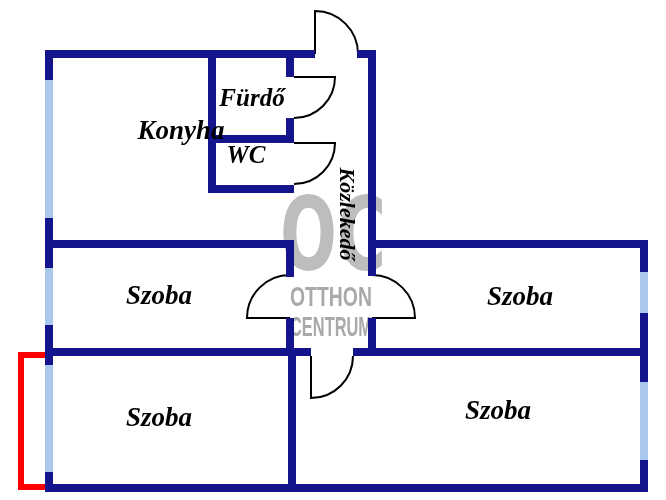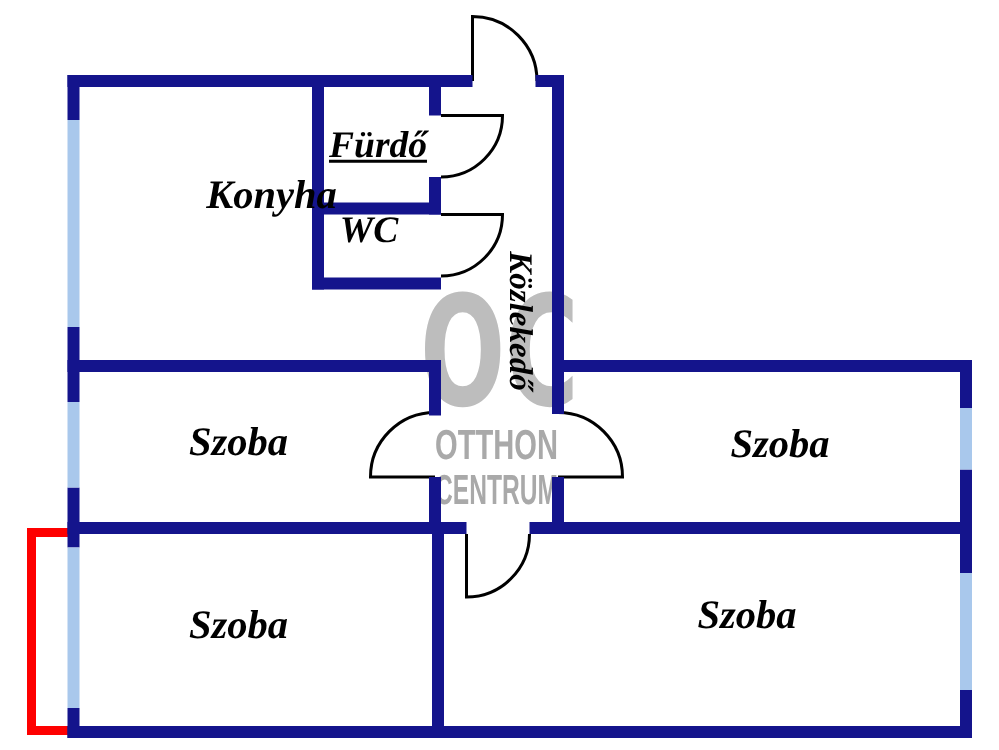--- a/index.html
+++ b/index.html
@@ -98,20 +98,20 @@
       <rect class="window" x="640" y="382" width="8" height="78"></rect>
 
       <rect class="wall" x="45" y="348" width="266" height="8"></rect>
       <rect class="wall" x="353" y="348" width="295" height="8"></rect>
       <rect class="wall" x="288" y="348" width="8" height="144"></rect>
       <rect class="wall" x="45" y="484" width="603" height="8"></rect>
     </g>
   </svg>
 
   <div class="room-label" style="left:145px;top:130px;margin-left:36px;">Konyha</div>
-  <div class="room-label small" style="left:252px;top:97px;text-decoration:underline;">Fürdő</div>
+  <div class="room-label small" style="left:252px;top:97px;">Fürdő</div>
   <div class="room-label small" style="left:246px;top:154px;font-style:italic;">WC</div>
   <div class="room-label rotated" style="left:347px;top:214px;">Közlekedő</div>
   <div class="room-label" style="left:159px;top:295px;">Szoba</div>
   <div class="room-label" style="left:520px;top:296px;">Szoba</div>
   <div class="room-label" style="left:159px;top:417px;">Szoba</div>
   <div class="room-label" style="left:498px;top:410px;">Szoba</div>
 </div>
 
 </body></html>

